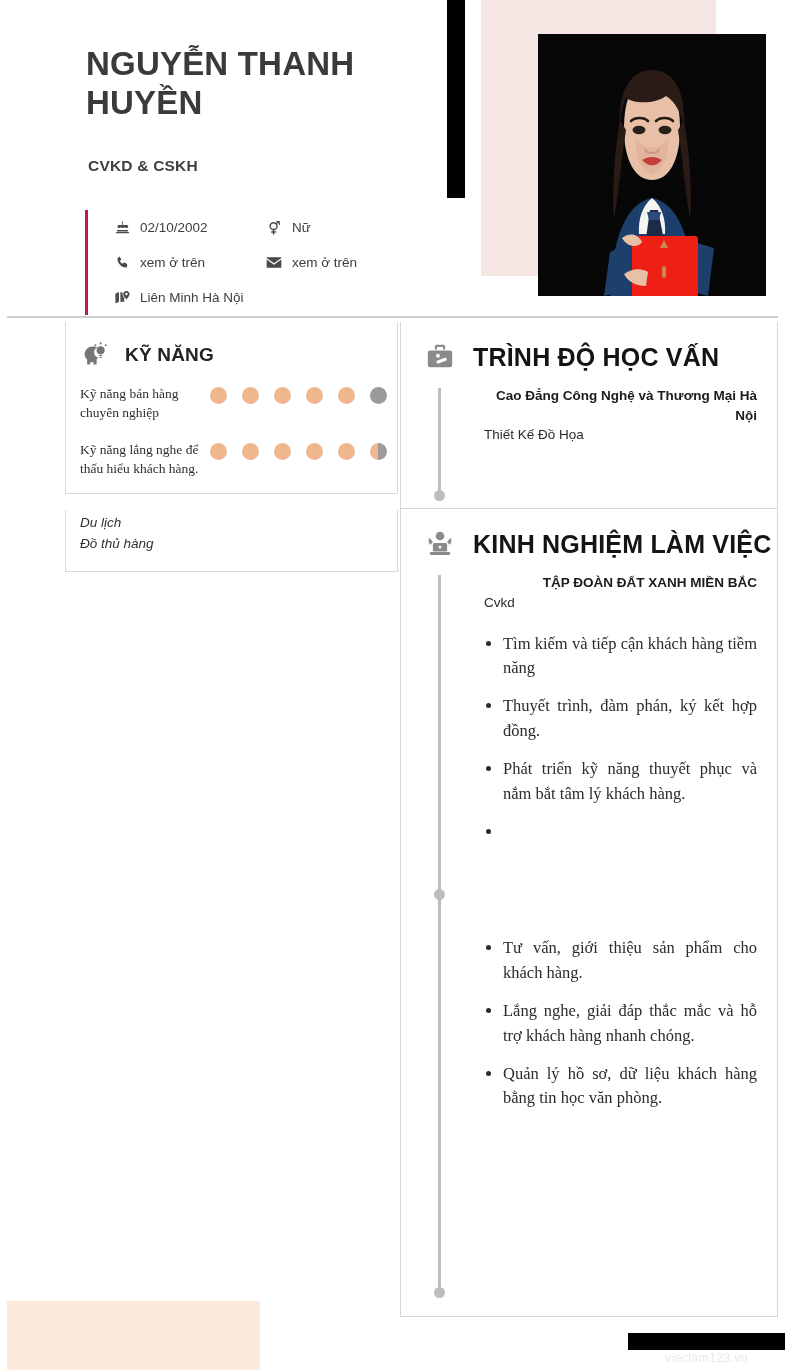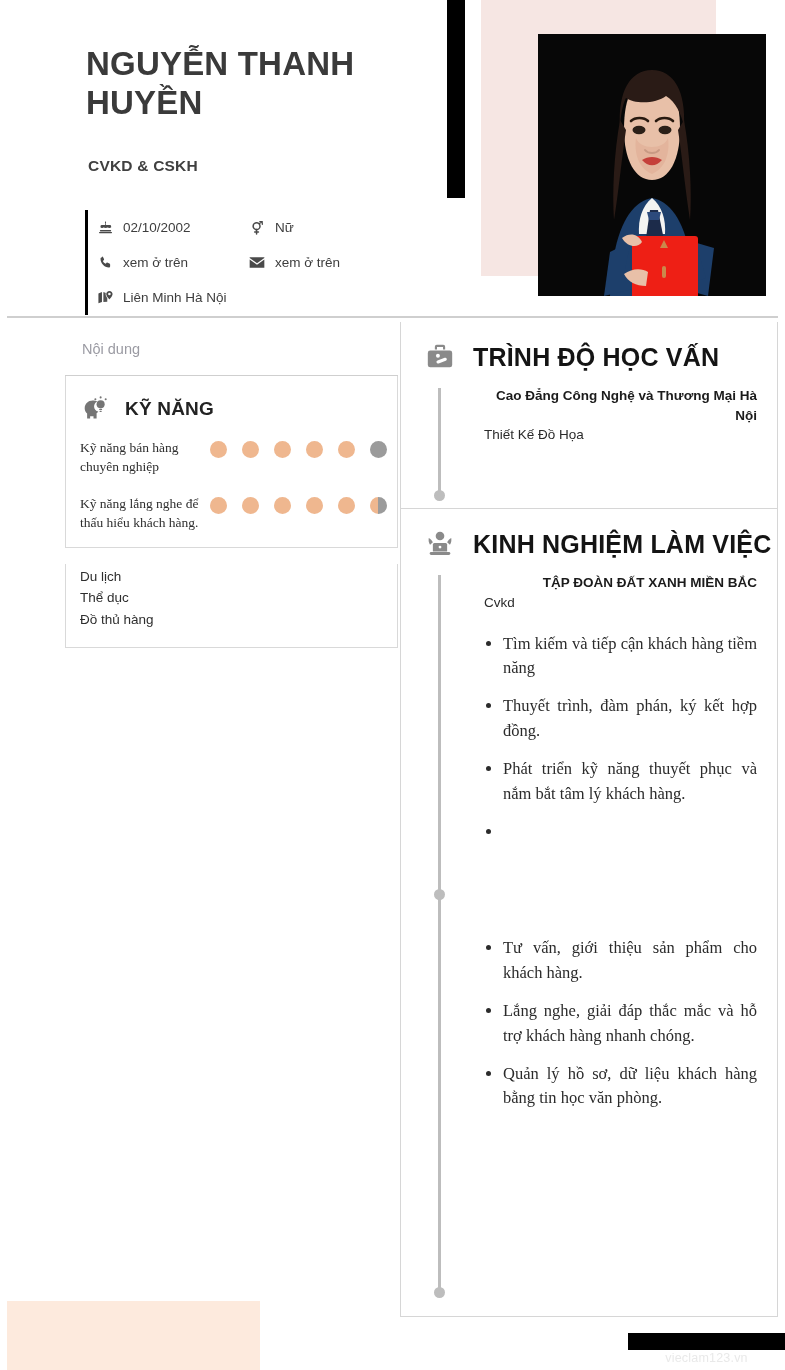--- a/index.html
+++ b/index.html
@@ -48,21 +48,21 @@
     font-size: 33px; font-weight: bold; color: #3a3a3a;
     line-height: 1.17; letter-spacing: .2px;
   }
   .job-title {
     position: absolute; left: 81px; top: 150px;
     font-size: 15.5px; font-weight: bold; color: #404040;
     letter-spacing: .2px;
   }
   .contact {
     position: absolute; left: 78px; top: 203px; width: 360px;
-    border-left: 3px solid #000000; padding-left: 6px;
+    border-left: 3px solid #be185d; padding-left: 23px;
   }
   .contact-row { display: flex; height: 35px; align-items: center; }
   .contact-cell { display: flex; align-items: center; }
   .contact-cell.c1 { width: 152px; }
   .ci { width: 22px; display: flex; justify-content: center; align-items: center;
         color: #4a4a4a; flex: none; }
   .ctext { font-size: 13.5px; color: #3d3d3d; margin-left: 7px; }
 
   
   .col-left {
@@ -94,21 +94,21 @@
 
   
   .skill-row { display: flex; align-items: flex-start; padding: 4px 10px 14px 14px; font-family: Liberation Serif, serif; }
   .skill-label { width: 124px; font-size: 13.5px; color: #2e2e2e; line-height: 1.42; }
   .dots { display: flex; gap: 15px; padding-top: 3px; margin-left: 6px; }
   .dot { width: 17px; height: 17px; border-radius: 50%; background: #9b9b9b; flex: none; }
   .dot.full { background: #efb78f; }
   .dot.half { background: linear-gradient(to right, #efb78f 50%, #9b9b9b 50%); }
 
   
-  .hobby-list { padding: 2px 0 16px 14px; }
+  .hobby-list { padding: 2px 0 16px 14px; font-style: italic; }
   .hobby { font-size: 13.5px; color: #2e2e2e; line-height: 1.62; }
 
   
   .rsec { position: relative; border-bottom: 1px solid #d6d6d6; }
   .rsec.last { border-bottom: none; }
   .rhead { display: flex; align-items: center; padding: 18px 0 6px 22px; }
   .rtitle { font-size: 25px; font-weight: bold; color: #141414;
             margin-left: 16px; letter-spacing: .2px; }
   .timeline {
     position: absolute; left: 37px; width: 3px; background: #bdbdbd;
@@ -229,23 +229,20 @@
             </svg>
           </span>
           <span class="ctext">Liên Minh Hà Nội</span>
         </div>
       </div>
     </div>
   </div>
 
   <div class="col-left">
 
-    <div class="placeholder-box">
-      <span class="placeholder-text">Nội dung</span>
-    </div>
 
     <div class="card">
       <div class="sec-head">
         <span class="sec-icon">
           <svg width="30" height="30" viewBox="0 0 32 32" fill="#757575">
             <path d="M13.5 7C8.8 7 5 10.6 5 15.1c0 2.3 1 4.3 2.6 5.8V26h3.2v-2.2h3.6V26h3.3v-5.5c.7-.5 1.3-1.1 1.8-1.8-2.6-.6-4.5-2.8-4.5-5.5 0-2.3 1.4-4.3 3.4-5.3C17 7.6 15.3 7 13.5 7z"></path>
             <circle cx="22" cy="11" r="4.3"></circle>
             <rect x="20.4" y="15.6" width="3.2" height="1.5" rx=".7"></rect>
             <rect x="20.8" y="17.8" width="2.4" height="1.3" rx=".6"></rect>
             <circle cx="16.4" cy="5.6" r="1.1"></circle>
@@ -277,21 +274,20 @@
           <span class="dot full"></span>
           <span class="dot full"></span>
           <span class="dot half"></span>
         </div>
       </div>
     </div>
 
     <div class="card" style="margin-top:16px;">
       <div class="hobby-list">
         <div class="hobby">Du lịch</div>
-        <div class="hobby">Thể dục</div>
         <div class="hobby">Đồ thủ hàng</div>
       </div>
     </div>
   </div>
 
   <div class="col-right">
 
     <div class="rsec" style="height:187px;">
       <div class="rhead">
         <span class="sec-icon">

